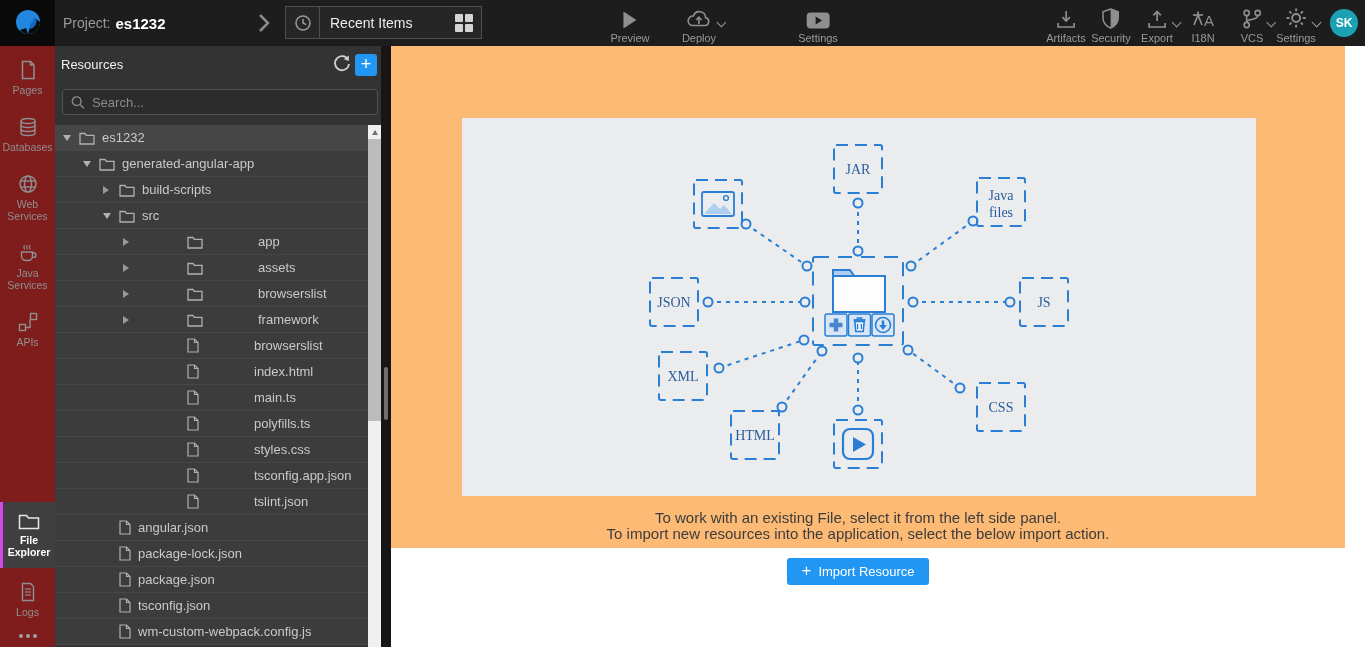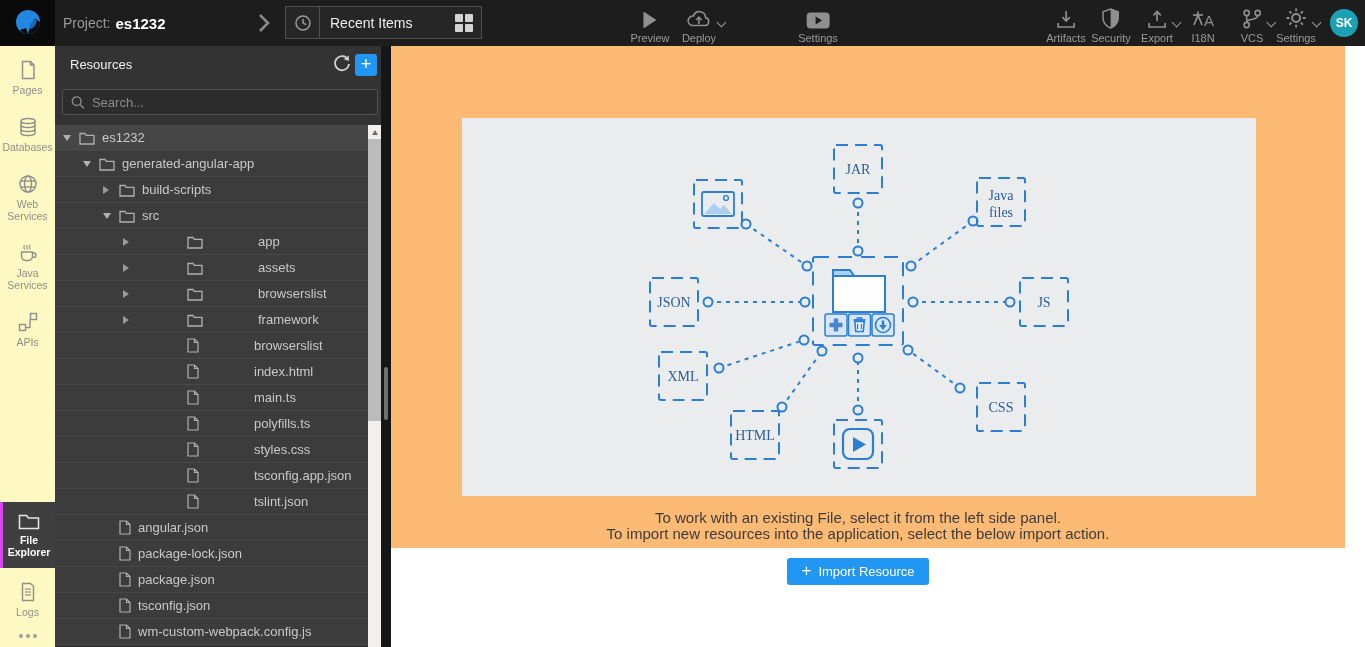--- a/index.html
+++ b/index.html
@@ -18,33 +18,33 @@
   .recent-grid { width:18px; height:18px; margin-right:8px; display:grid; grid-template-columns:8px 8px; grid-template-rows:8px 8px; gap:2px; }
   .recent-grid i { background:#d4d4d4; border-radius:1px; }
 
   .tb-item { position:absolute; top:7px; transform:translateX(-50%); display:flex; flex-direction:column; align-items:center; cursor:pointer; color:#8f8f8f; }
   .tb-item .lbl { margin-top:3px; font-size:11px; color:#9a9a9a; white-space:nowrap; }
   .tb-item .ic { height:22px; display:flex; align-items:flex-end; position:relative; }
   .tb-caret { position:absolute; right:-13px; bottom:3px; width:7px; height:7px; border-right:1.5px solid #9a9a9a; border-bottom:1.5px solid #9a9a9a; transform:rotate(45deg); }
   .avatar { position:absolute; left:1330px; top:9px; width:28px; height:28px; border-radius:50%; background:#1ca1b4; color:#fff; font-size:12px; font-weight:700; display:flex; align-items:center; justify-content:center; cursor:pointer; }
 
   
-  .sidebar { position:absolute; left:0; top:46px; width:55px; height:601px; background:#fef9c3; z-index:10; }
+  .sidebar { position:absolute; left:0; top:46px; width:55px; height:601px; background:#7f1d1d; z-index:10; }
   .sb-item { display:flex; flex-direction:column; align-items:center; color:#8f8f8f; cursor:pointer; padding:6px 0; }
   .sb-item .lbl { margin-top:4px; font-size:10.5px; line-height:12px; text-align:center; color:#8f8f8f; }
   .sb-top { padding-top:8px; display:flex; flex-direction:column; gap:9px; }
   .sb-bottom { position:absolute; bottom:0; left:0; right:0; }
   .sb-item.active { background:#3f3f3f; border-left:3px solid #d946ef; padding:10px 8px; }
   .sb-item.active .lbl { color:#fff; font-weight:700; }
   .sb-more { display:flex; justify-content:center; gap:3px; padding:10px 0 9px; cursor:pointer; }
   .sb-more i { width:4px; height:4px; border-radius:50%; background:#9f9f9f; }
 
   
   .resources { position:absolute; left:55px; top:46px; width:336px; height:601px; background:#333333; z-index:5; }
-  .res-title { position:absolute; left:15px; top:11px; color:#f0f0f0; font-size:13px;text-align:right; }
+  .res-title { position:absolute; left:6px; top:11px; color:#f0f0f0; font-size:13px;text-align:right; }
   .res-refresh { position:absolute; left:277px; top:8px; width:20px; height:20px; cursor:pointer; }
   .res-plus { position:absolute; left:300px; top:8px; width:22px; height:22px; background:#2196f3; border-radius:3px; cursor:pointer; display:flex; align-items:center; justify-content:center; }
   .res-plus::before { content:'+'; color:#fff; font-size:18px; line-height:18px; margin-top:-2px; }
   .res-search { position:absolute; left:7px; top:43px; width:316px; height:26px; background:#2c2c2c; border:1px solid #525252; border-radius:4px; display:flex; align-items:center; padding:0 8px; }
   .res-search input { background:transparent; border:none; outline:none; color:#cfcfcf; font-size:13px; margin-left:7px; width:100%; font-family:"Liberation Sans", sans-serif; }
   .res-search input::placeholder { color:#8a8a8a; }
 
   .tree { position:absolute; left:0; top:79px; width:313px; bottom:0; overflow:hidden; }
   .trow { height:26px; display:flex; align-items:center; background:#3c3c3c; border-bottom:1px solid #474747; cursor:pointer; }
   .trow.hl { background:#464646; }
@@ -113,21 +113,21 @@
     </span>
     <span class="recent-label">Recent Items</span>
     <span class="recent-grid">
         <i></i>
         <i></i>
         <i></i>
         <i></i>
       </span>
   </div>
 
-  <div class="tb-item" style="left:650px;">
+  <div class="tb-item" style="left:630px;">
     <span class="ic">
       <svg width="15" height="18" viewBox="0 0 15 18">
           <polygon points="1,0.5 14,9 1,17.5" fill="#8f8f8f"></polygon>
         </svg>
     </span>
     <span class="lbl">Preview</span>
   </div>
   <div class="tb-item" style="left:699px;">
     <span class="ic">
       <svg width="26" height="20" viewBox="0 0 26 20">

